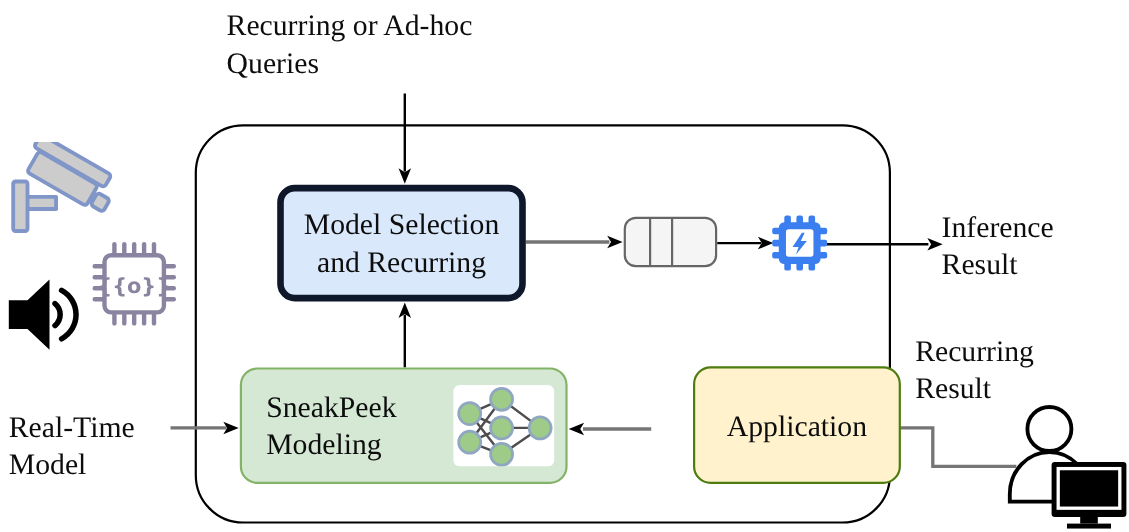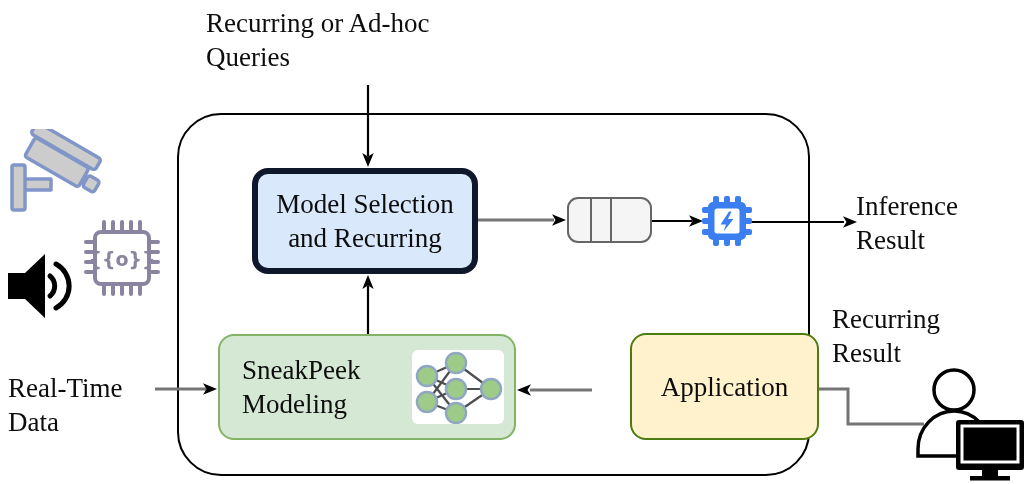--- a/index.html
+++ b/index.html
@@ -80,21 +80,21 @@
     <div>Queries</div>
   </div>
 
   <div class="lbl" style="left:856px; top:189px; width:134px;">
     <div>Inference</div>
     <div>Result</div>
   </div>
 
   <div class="lbl" style="left:8px; top:371px; width:146px;">
     <div>Real-Time</div>
-    <div>Data</div>
+    <div>Model</div>
   </div>
 
   <div class="lbl left-align" style="left:832px; top:302px; width:150px;">
     <div>Recurring</div>
     <div>Result</div>
   </div>
 
   <div class="node blue">
     <div>Model Selection</div>
     <div>and Recurring</div>

